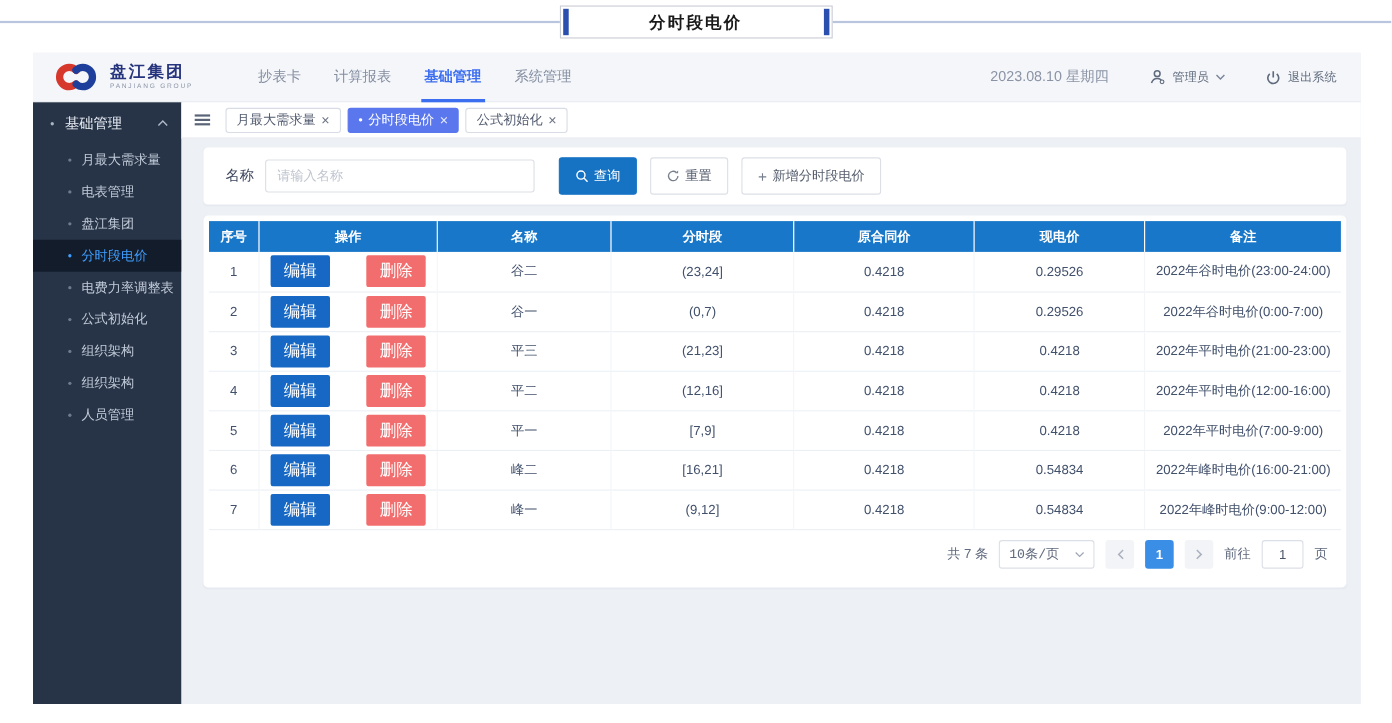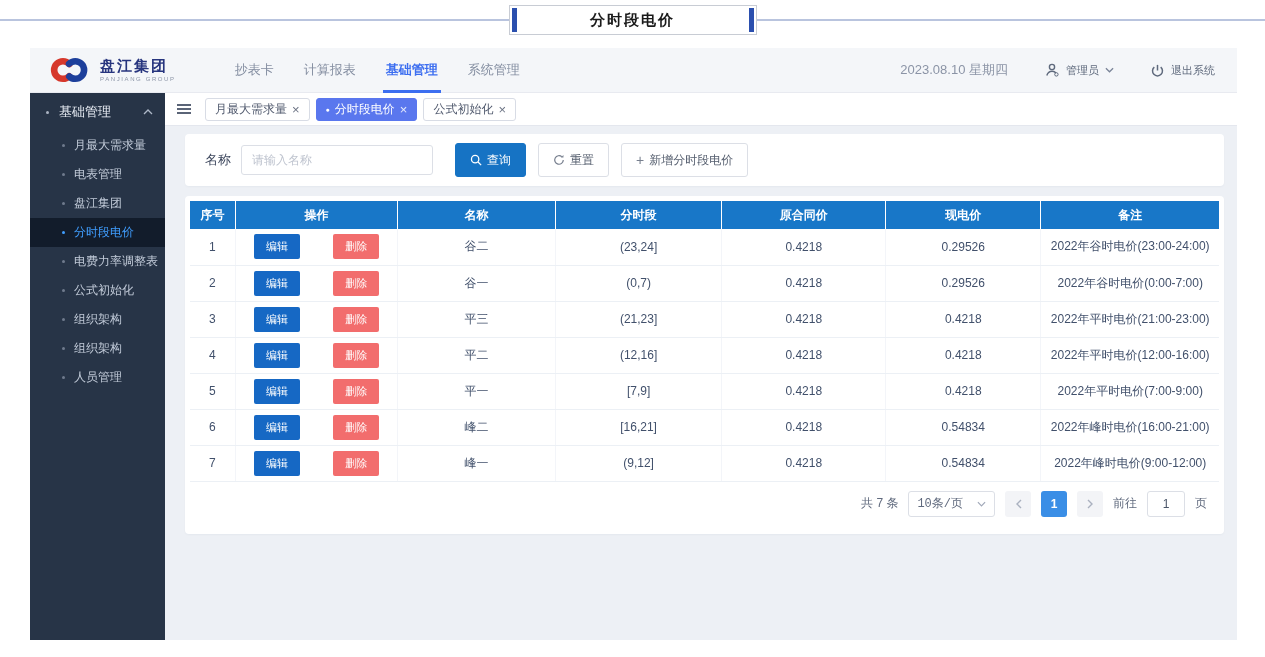--- a/index.html
+++ b/index.html
@@ -57,35 +57,35 @@
   .tab .tab-dot { display:none; font-size:7px; line-height:1; }
   .tab.active { background:var(--active-tab,#5a77ee); border-color:var(--active-tab,#5a77ee); color:#fff; }
   .tab.active .tab-dot { display:inline; }
   .tab-close { font-size:13px; line-height:1; color:inherit; opacity:.85; cursor:pointer; }
 
   
   .content { flex:1; padding:8px 13px 0 20px; overflow:hidden; }
   .card { background:#fff; border-radius:4px; box-shadow:0 1px 2px rgba(30,40,70,.04); }
   .searchcard { height:52px; display:flex; align-items:center; padding:0 20px; margin-bottom:10px; }
   .s-label { font-size:13px; color:#3c465c; margin-right:10px; }
-  .s-input { width:192px; height:30px; border:1px solid #dcdfe6; border-radius:3px; padding:0 10px; font-size:12px; color:#0f172a; outline:none; }
+  .s-input { width:245px; height:30px; border:1px solid #dcdfe6; border-radius:3px; padding:0 10px; font-size:12px; color:#0f172a; outline:none; }
   .s-input::placeholder { color:#bfc4cf; }
   .btn { height:30px; border-radius:3px; font-size:12px; display:inline-flex; align-items:center; gap:5px; padding:16px 14px; cursor:pointer; border:1px solid transparent; }
   .btn-primary { background:var(--primary-blue,#1673c4); color:#fff; border-color:var(--primary-blue,#1673c4); margin-left:22px; }
   .btn-plain { background:#fff; color:#555e6e; border-color:#dcdfe6; margin-left:12px; }
   .plus { font-size:14px; line-height:1; color:#777f8e; }
 
   
   .tablecard { padding:5px 5px 8px; }
   table.grid { width:100%; border-collapse:collapse; table-layout:fixed; font-size:12px; }
   .grid thead th { background:var(--table-header,#1877c8); color:#fff; height:28px; font-size:12px; font-weight:bold; text-align:center; }
   .grid thead th + th { border-left:1px solid #fff; }
   .grid tbody td { height:36px; text-align:center; color:#41506b; border-bottom:1px solid #ecf0f5; }
   .grid tbody td + td { border-left:1px solid #f3f5f9; }
-  .mini { border:none; border-radius:2px; color:#fff; font-size:11px; padding:5px 12px; cursor:pointer; }
+  .mini { border:none; border-radius:2px; color:#fff; font-size:15px; padding:5px 12px; cursor:pointer; }
   .btn-edit { background:var(--edit-blue,#1668c4); margin-right:10px; }
   .btn-del { background:var(--danger-red,#f26d6d);margin-left:20px; }
 
   
   .pagination { height:44px; display:flex; align-items:center; justify-content:flex-end; gap:10px; font-size:12px; color:#606a7e; padding-right:12px; }
   .pg-size { height:26px; border:1px solid #dcdfe6; border-radius:3px; background:#fff; display:flex; align-items:center; gap:14px; padding:0 8px; cursor:pointer; color:#606a7e;font-family:Liberation Mono, monospace; }
   .pg-btn { width:26px; height:26px; border:none; border-radius:3px; background:#f3f4f7; display:flex; align-items:center; justify-content:center; cursor:pointer; }
   .pg-page { width:26px; height:26px; border:none; border-radius:3px; background:var(--page-active,#3a8ee6); color:#fff; font-size:12px; font-weight:bold; cursor:pointer; }
   .pg-input { width:38px; height:26px; border:1px solid #dcdfe6; border-radius:3px; text-align:center; font-size:12px; color:#4a5568; outline:none; }
 </style>

